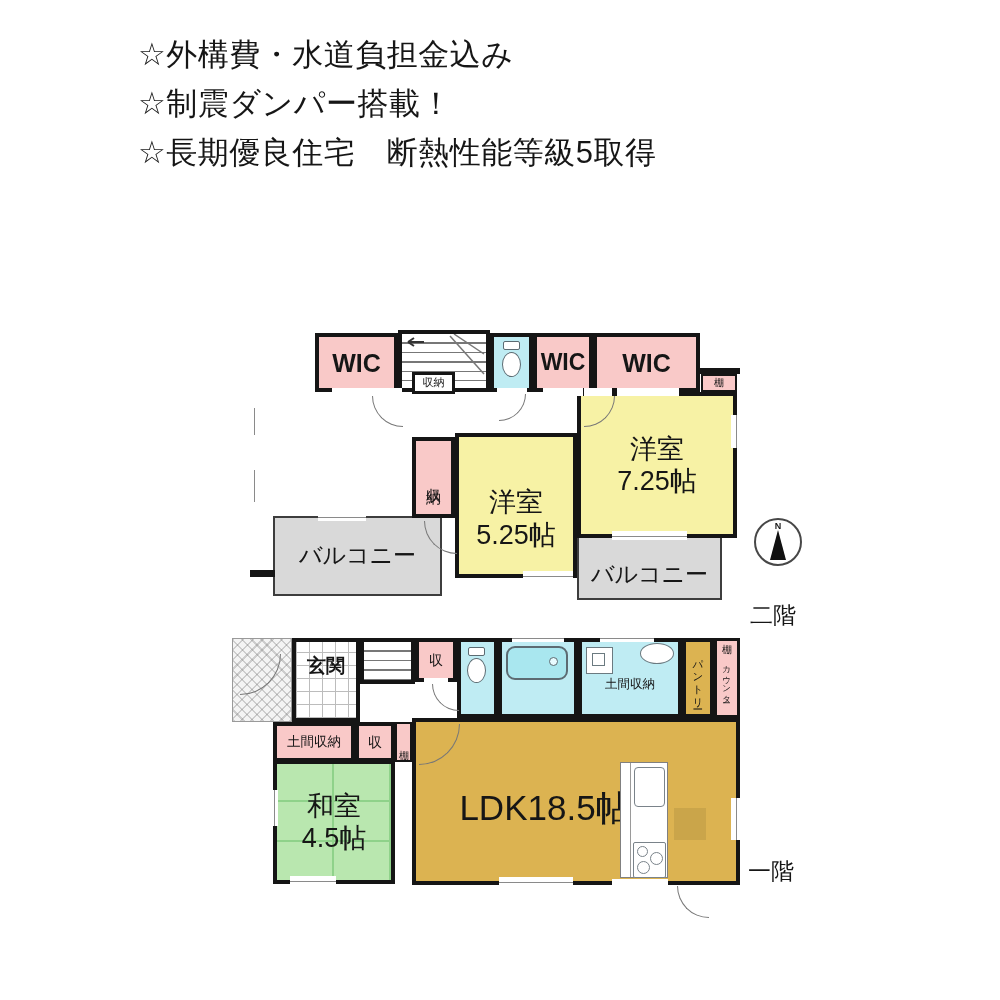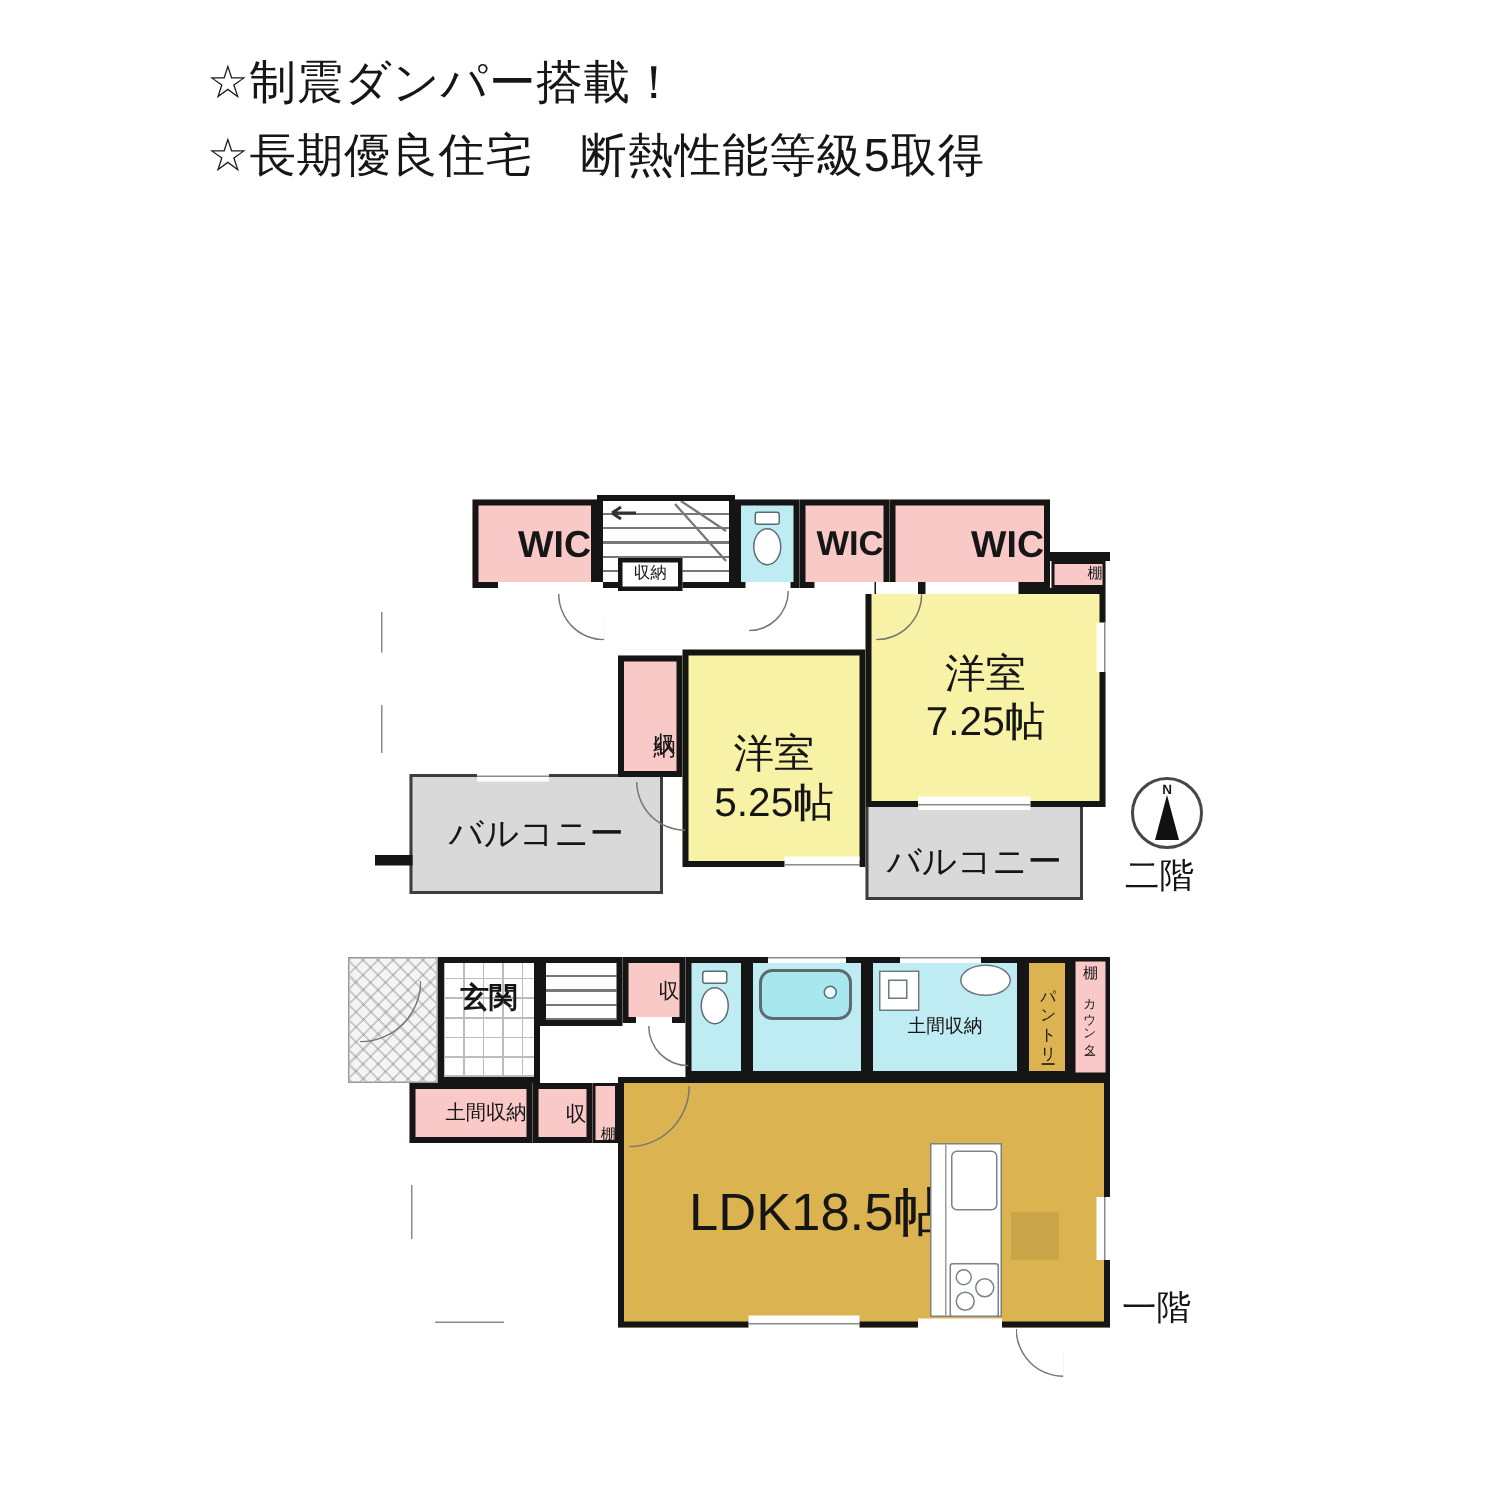--- a/index.html
+++ b/index.html
@@ -7,21 +7,21 @@
     --room-green:#b9e7af; --room-tan:#dcb351; --balcony-gray:#d9d9d9; --wall:#151515;
   }
   html,body{margin:0;padding:0;background:#fff;}
   .page{position:relative;width:1000px;height:1000px;background:#fff;overflow:hidden;
         font-family:"Liberation Sans","DejaVu Sans",sans-serif;color:#161616;}
   .abs{position:absolute;box-sizing:border-box;}
   .hl-line{position:relative;height:49px;font-size:31px;font-weight:500;letter-spacing:0.5px;white-space:nowrap;}
   .room{position:absolute;box-sizing:border-box;border:4px solid var(--wall);
         display:flex;align-items:center;justify-content:center;text-align:center;z-index:3;}
   .room.b3{border-width:3px;} .room.b2{border-width:2px;}
-  .pink{background:var(--room-pink);justify-content:flex-end;} .yellow{background:var(--room-yellow);}
+  .pink{background:var(--room-pink);} .yellow{background:var(--room-yellow);}
   .cyan{background:var(--room-cyan);} .green{background:var(--room-green);}
   .tan{background:var(--room-tan);} .white{background:#fff;}
   .balcony{position:absolute;box-sizing:border-box;background:var(--balcony-gray);
            border:2px solid #3d3d3d;display:flex;align-items:center;justify-content:center;z-index:1;}
   .rlabel{line-height:1.2;}
   .vert{writing-mode:vertical-rl;text-orientation:upright;letter-spacing:2px;}
   .wallseg{position:absolute;background:var(--wall);z-index:2;}
   .win{position:absolute;background:#fff;z-index:5;}
   .win.h::after{content:"";position:absolute;left:0;right:0;top:50%;height:1px;background:#8a8a8a;}
   .win.v::after{content:"";position:absolute;top:0;bottom:0;left:50%;width:1px;background:#8a8a8a;}
@@ -56,20 +56,21 @@
   .north{position:absolute;top:1px;left:50%;transform:translateX(-50%);font-size:9px;font-weight:700;}
   .floor-label{position:absolute;font-size:23px;font-weight:500;z-index:2;}
   .shadow-sq{position:absolute;background:rgba(0,0,0,.08);z-index:4;}
 </style>
 </head>
 <body>
 
 <div class="page">
 
   <div class="abs" style="left:138px;top:34px;">
+    <div class="hl-line">☆外構費・水道負担金込み</div>
     <div class="hl-line">☆制震ダンパー搭載！</div>
     <div class="hl-line">☆長期優良住宅　断熱性能等級5取得</div>
   </div>
 
   <div class="balcony" style="left:273px;top:516px;width:169px;height:80px;">
     <span class="rlabel" style="font-size:23px;">バルコニー</span>
   </div>
   <div class="balcony" style="left:577px;top:536px;width:145px;height:64px;">
     <span class="rlabel" style="font-size:23px;padding-top:14px;">バルコニー</span>
   </div>
@@ -132,21 +133,21 @@
   <div class="gap" style="left:584px;top:388px;width:28px;height:8px;"></div>
   <div class="arc tr" style="left:372px;top:396px;width:30px;height:30px;"></div>
   <div class="arc tl" style="left:584px;top:396px;width:30px;height:30px;"></div>
   <div class="arc tl" style="left:499px;top:394px;width:26px;height:26px;"></div>
   <div class="arc tr" style="left:424px;top:521px;width:32px;height:32px;"></div>
 
   <div class="compass" style="left:754px;top:518px;width:44px;height:44px;">
     <span class="north">N</span>
     <span class="needle" style="top:10px;"></span>
   </div>
-  <div class="floor-label" style="left:750px;top:568px;">二階</div>
+  <div class="floor-label" style="left:750px;top:600px;">二階</div>
 
   <div class="abs hatch" style="left:232px;top:638px;width:60px;height:84px;"></div>
   <div class="arc tl" style="left:240px;top:654px;width:40px;height:40px;"></div>
 
   <div class="room white grid" style="left:292px;top:638px;width:68px;height:84px;font-weight:bold;">
     <span class="rlabel" style="font-size:19px;padding-bottom:28px;">玄関</span>
   </div>
   <div class="room white steps" style="left:360px;top:638px;width:55px;height:46px;"></div>
   <div class="room pink" style="left:415px;top:638px;width:42px;height:44px;">
     <span class="rlabel" style="font-size:14px;">収</span>
@@ -181,20 +182,26 @@
   <div class="room pink" style="left:273px;top:722px;width:82px;height:40px;">
     <span class="rlabel" style="font-size:13.5px;">土間収納</span>
   </div>
   <div class="room pink" style="left:355px;top:722px;width:40px;height:40px;">
     <span class="rlabel" style="font-size:14px;">収</span>
   </div>
   <div class="room pink b2" style="left:395px;top:722px;width:17px;height:40px;">
     <span class="rlabel vert" style="font-size:10px;letter-spacing:0;">棚</span>
   </div>
 
+  <div class="room green tatami" style="left:273px;top:760px;width:122px;height:124px;">
+    <div>
+      <div class="rlabel" style="font-size:27px;">和室</div>
+      <div class="rlabel" style="font-size:27px;">4.5帖</div>
+    </div>
+  </div>
 
   <div class="room tan" style="left:412px;top:718px;width:328px;height:167px;"></div>
   <div class="abs" style="left:430px;top:785px;width:230px;text-align:center;font-size:35px;z-index:5;">LDK18.5帖</div>
   <div class="arc tl" style="left:419px;top:724px;width:40px;height:40px;"></div>
 
   <div class="fixture kitchen" style="left:620px;top:762px;width:48px;height:116px;"></div>
   <div class="ksink" style="left:634px;top:767px;width:29px;height:38px;z-index:6;"></div>
   <div class="kstove" style="left:633px;top:842px;width:31px;height:34px;z-index:6;"></div>
   <div class="burner" style="left:637px;top:846px;width:9px;height:9px;z-index:7;"></div>
   <div class="burner" style="left:650px;top:852px;width:11px;height:11px;z-index:7;"></div>

